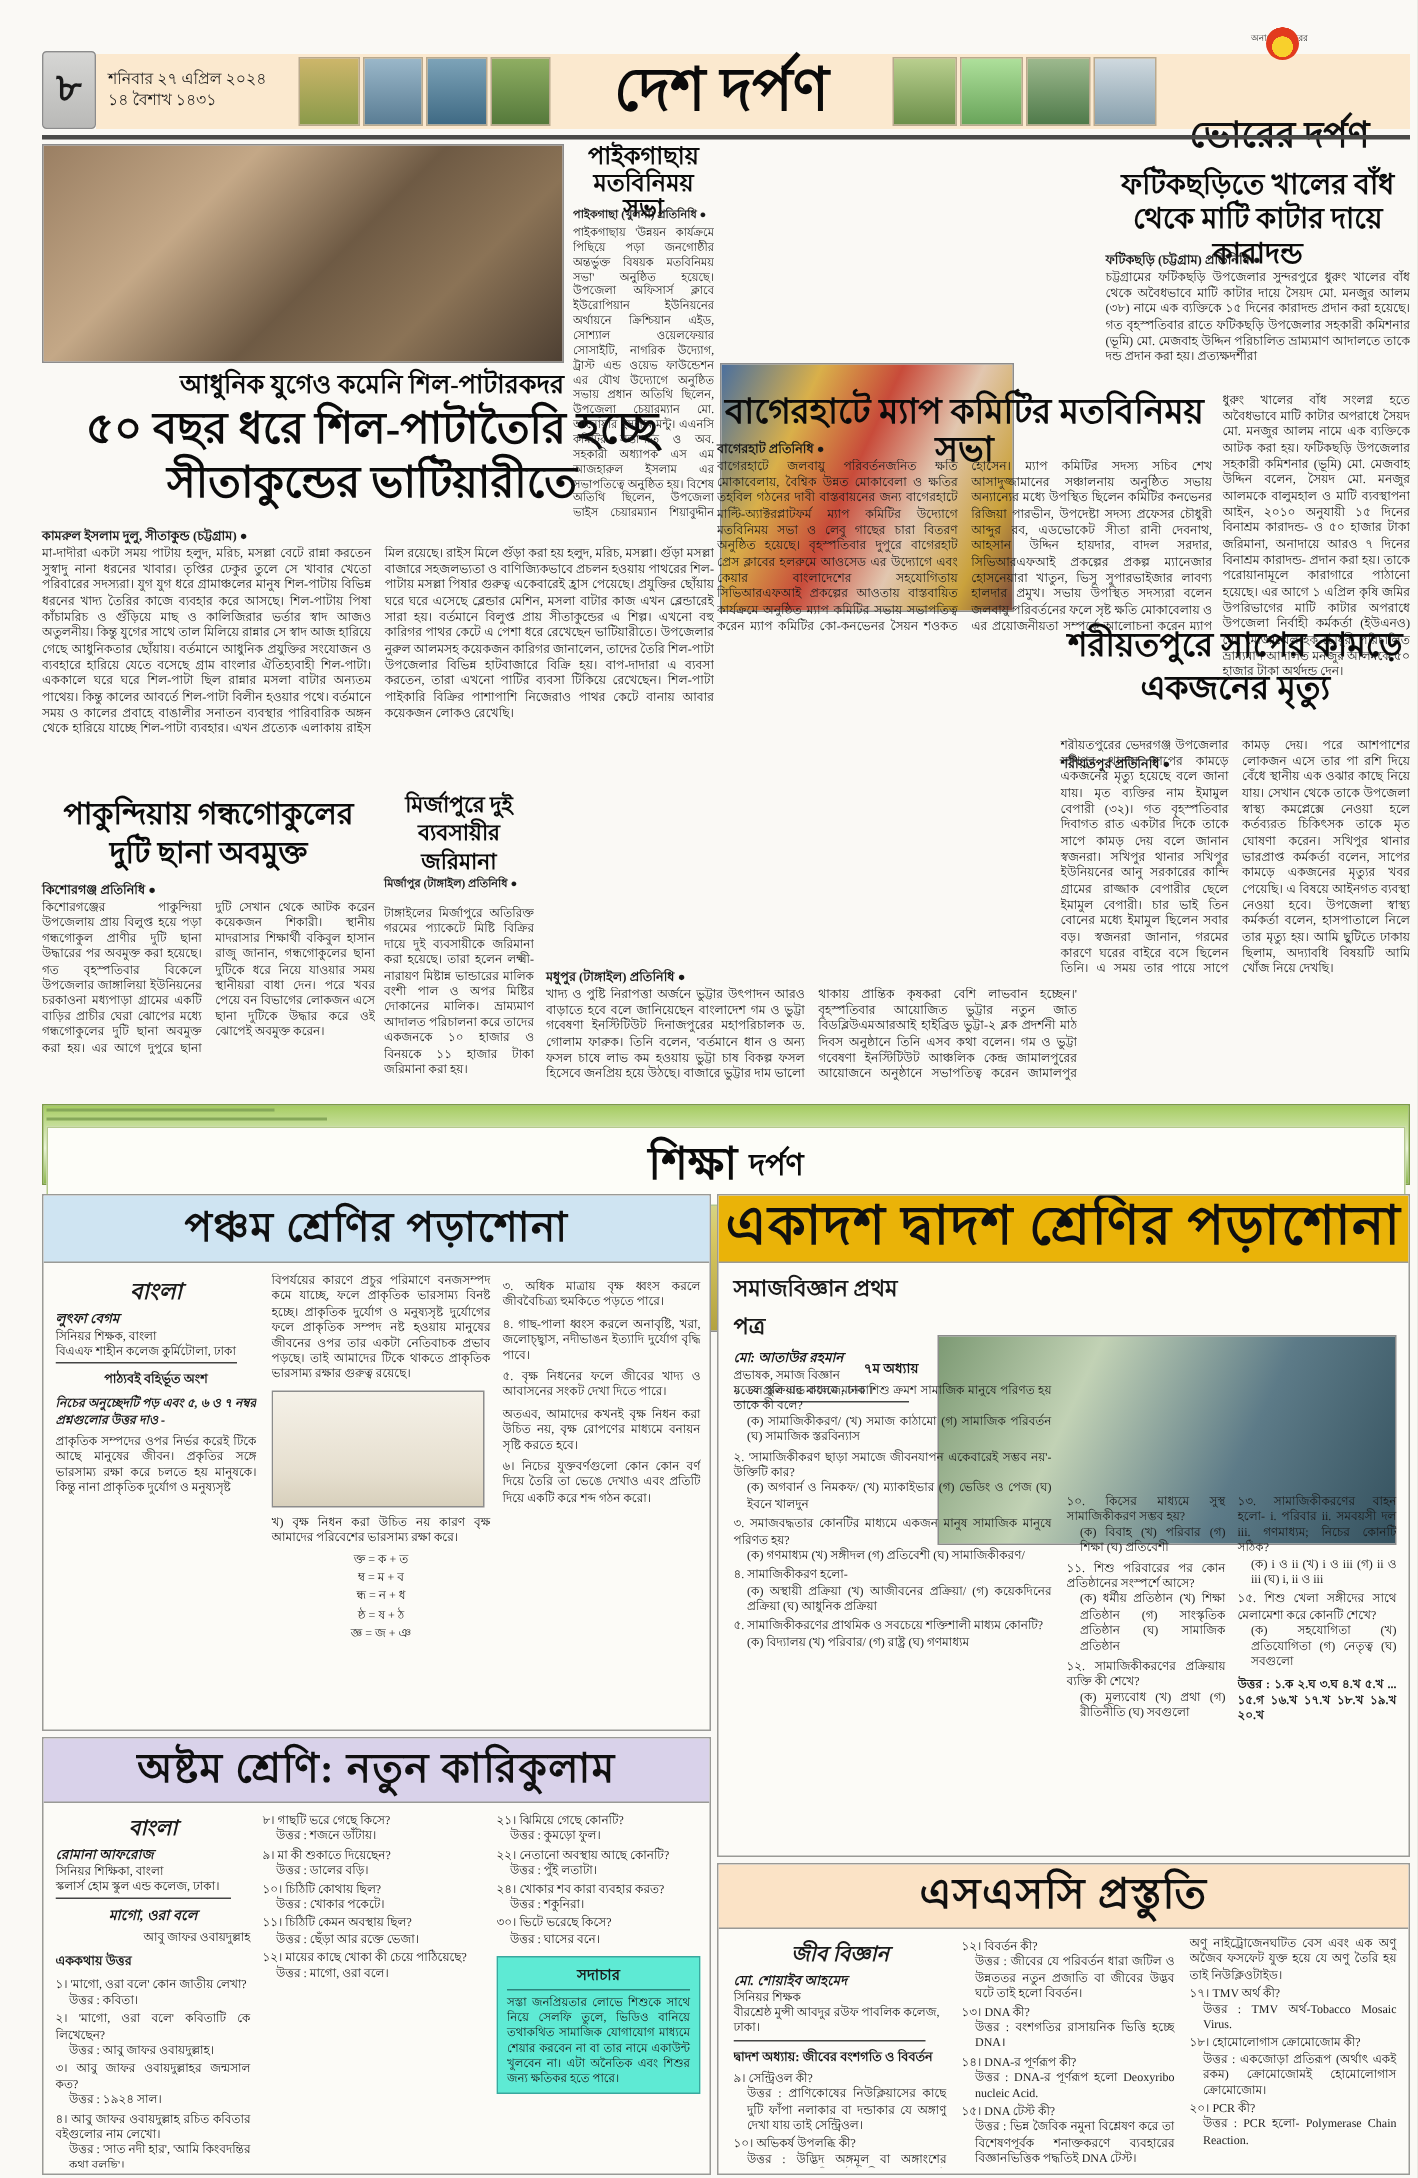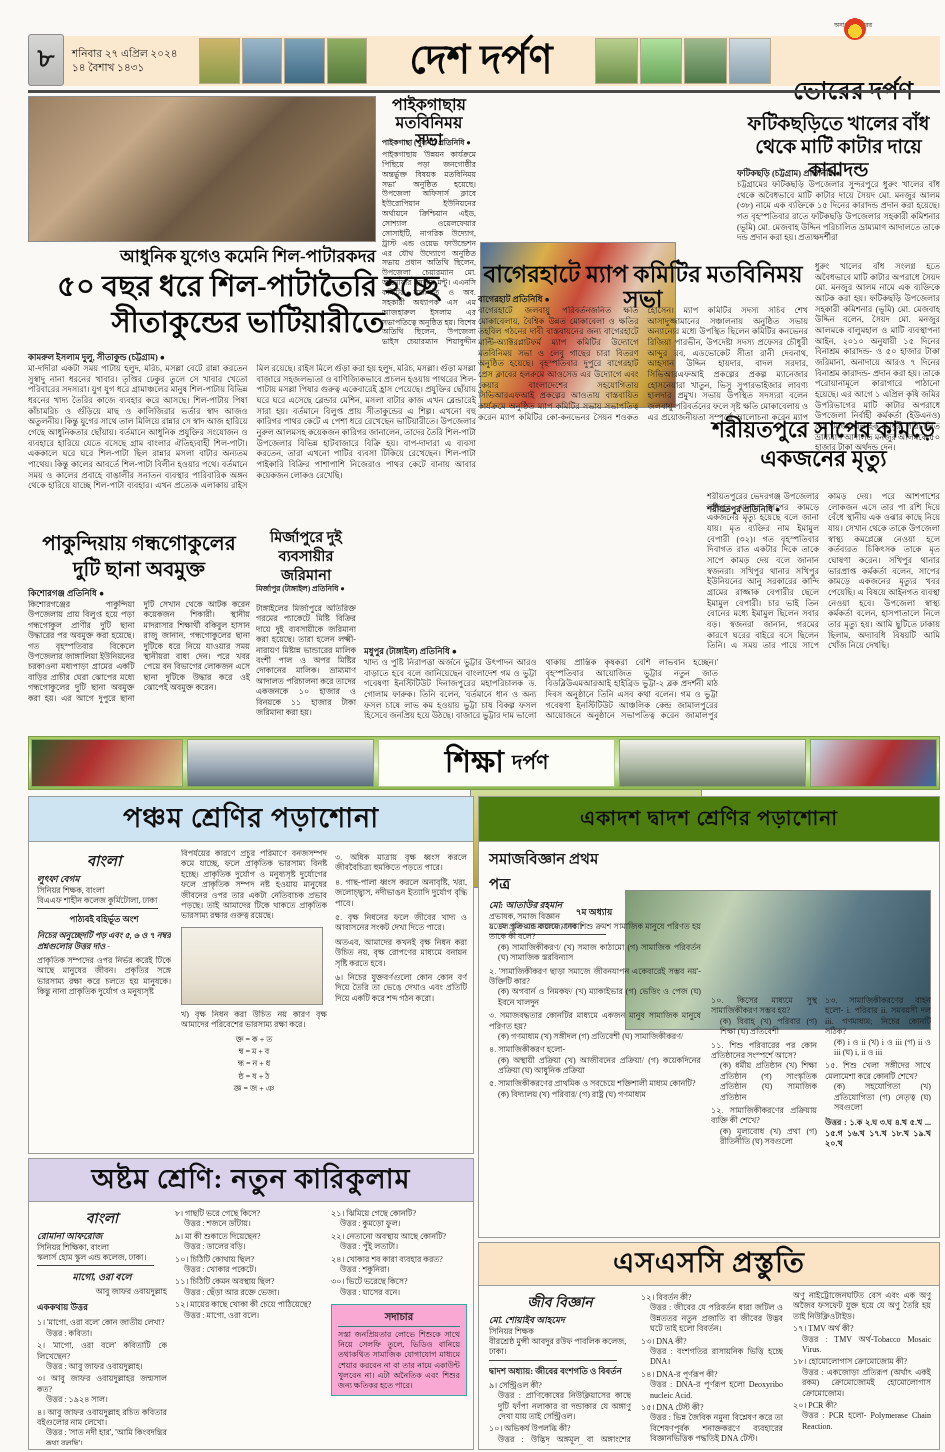--- a/index.html
+++ b/index.html
@@ -38,21 +38,21 @@
   .intro{font-weight:bold;font-style:italic;font-size:8.2px;line-height:1.3;}
   .banner{background:linear-gradient(#a6cc62,#e9f3d6 55%,#8db94e);display:flex;align-items:stretch;border:1px solid #7d9b4a;box-sizing:border-box;}
   .banner .bt{flex:0 0 auto;margin:2px;border:1px solid #86a85a;}
   .banner-title{flex:1;display:flex;align-items:center;justify-content:center;background:#fdfdf8;
                 margin:2px;border:1px solid #b5c98e;font-weight:bold;font-size:30px;color:#0b0b0b;}
   .banner-title .lite{font-size:20px;margin-left:8px;}
   .sun{position:absolute;width:22px;height:22px;border-radius:50%;
        background:radial-gradient(circle at 50% 60%,#f8d02c 0 40%,#e23a1e 41% 75%,transparent 76%);}
   .logo-text{font-weight:bold;font-size:24px;line-height:1;color:#111;margin-top:48px;}
   .logo-tag{font-size:6px;color:#333;}
-  .sadachar{background:#f9a8d4;border:1px solid #3aa89e;box-sizing:border-box;padding:4px 6px;}
+  .sadachar{background:#5eead4;border:1px solid #3aa89e;box-sizing:border-box;padding:4px 6px;}
   .sadachar .st{font-weight:bold;text-align:center;font-size:10px;border-bottom:1px solid #2c857d;margin-bottom:3px;}
   .sadachar .sx{font-size:7.8px;line-height:1.3;text-align:justify;}
   .field-banner{position:absolute;left:8%;top:38%;width:70%;background:rgba(255,255,255,.92);
                 border:1px solid #2e7d32;color:#1b5e20;font-weight:bold;font-size:11px;text-align:center;padding:3px 2px;}
   .pagenum{background:linear-gradient(#d6d6d4,#b9b9b7);border:1px solid #8c8c8c;border-radius:3px;
            display:flex;align-items:center;justify-content:center;font-weight:bold;font-size:26px;}
 </style>
 </head>
 <body>
 
@@ -127,21 +127,21 @@
 
   <div class="abs headline" style="left:256px;top:528px;width:100px;font-size:14.5px;line-height:1.3;"><span>মির্জাপুরে দুই ব্যবসায়ীর জরিমানা</span></div>
   <div class="abs byline" style="left:256px;top:584px;width:100px;font-size:7.5px;"><span>মির্জাপুর (টাঙ্গাইল) প্রতিনিধি ●</span></div>
   <div class="abs body-text" style="left:256px;top:604px;width:100px;height:124px;font-size:8px;"><span>টাঙ্গাইলের মির্জাপুরে অতিরিক্ত গরমের প্যাকেটে মিষ্টি বিক্রির দায়ে দুই ব্যবসায়ীকে জরিমানা করা হয়েছে। তারা হলেন লক্ষ্মী-নারায়ণ মিষ্টান্ন ভান্ডারের মালিক বংশী পাল ও অপর মিষ্টির দোকানের মালিক। ভ্রাম্যমাণ আদালত পরিচালনা করে তাদের একজনকে ১০ হাজার ও বিনয়কে ১১ হাজার টাকা জরিমানা করা হয়।</span></div>
 
   <div class="abs photo ph-people" style="left:362px;top:488px;width:110px;height:86px;"></div>
 
   <div class="abs byline" style="left:364px;top:646px;width:200px;"><span>মধুপুর (টাঙ্গাইল) প্রতিনিধি ●</span></div>
   <div class="abs body-text cols2" style="left:364px;top:658px;width:354px;height:70px;"><span>খাদ্য ও পুষ্টি নিরাপত্তা অর্জনে ভুট্টার উৎপাদন আরও বাড়াতে হবে বলে জানিয়েছেন বাংলাদেশ গম ও ভুট্টা গবেষণা ইনস্টিটিউট দিনাজপুরের মহাপরিচালক ড. গোলাম ফারুক। তিনি বলেন, 'বর্তমানে ধান ও অন্য ফসল চাষে লাভ কম হওয়ায় ভুট্টা চাষ বিকল্প ফসল হিসেবে জনপ্রিয় হয়ে উঠছে। বাজারে ভুট্টার দাম ভালো থাকায় প্রান্তিক কৃষকরা বেশি লাভবান হচ্ছেন।' বৃহস্পতিবার আয়োজিত ভুট্টার নতুন জাত বিডব্লিউএমআরআই হাইব্রিড ভুট্টা-২ ব্লক প্রদর্শনী মাঠ দিবস অনুষ্ঠানে তিনি এসব কথা বলেন। গম ও ভুট্টা গবেষণা ইনস্টিটিউট আঞ্চলিক কেন্দ্র জামালপুরের আয়োজনে অনুষ্ঠানে সভাপতিত্ব করেন জামালপুর আঞ্চলিক কেন্দ্রের পরিচালক ড. মো. আসাদুজ্জামান এবং সঞ্চালনা করে জামালপুরের প্রধান বৈজ্ঞানিক কর্মকর্তা মোহাম্মদ মোখলেছুর রহমান। মাঠ দিবসে আরও বক্তব্য দেন কৃষি সম্প্রসারণ টাঙ্গাইলের উপ-পরিচালক কবির হোসেন, উপজেলা কৃষি কর্মকর্তা মাসুদুর রহমান, মুক্তি রেজিয়া প্রমুখ।</span></div>
 
-  <div class="abs banner" style="left:28px;top:736px;width:912px;height:54px;">
+  <div class="abs banner" style="left:28px;top:736px;width:912px;height:54px;flex-direction:column;">
     <div class="bt" style="width:150px;background:linear-gradient(120deg,#2e5c2e,#b03030 40%,#d9c98e);"></div>
     <div class="bt" style="width:185px;background:linear-gradient(#e8e8e2,#9aa8b5 60%,#5e6f7d);"></div>
     <div class="banner-title">
       <span>শিক্ষা</span>
       <span class="lite">দর্পণ</span>
     </div>
     <div class="bt" style="width:185px;background:linear-gradient(#f0f0ea,#a8b5a0 60%,#6d7d66);"></div>
     <div class="bt" style="width:125px;background:linear-gradient(120deg,#c9e0ef,#b03030 55%,#3a6ea5);"></div>
   </div>
 
@@ -267,21 +267,21 @@
           </div>
         </div>
       <div class="sadachar" style="margin-top:6px;">
         <div class="st">সদাচার</div>
         <div class="sx">সস্তা জনপ্রিয়তার লোভে শিশুকে সাথে নিয়ে সেলফি তুলে, ভিডিও বানিয়ে তথাকথিত সামাজিক যোগাযোগ মাধ্যমে শেয়ার করবেন না বা তার নামে একাউন্ট খুলবেন না। এটা অনৈতিক এবং শিশুর জন্য ক্ষতিকর হতে পারে।</div>
       </div>
     </div>
   </div>
 
   <div class="abs sec-box" style="left:478px;top:796px;width:462px;height:442px;">
-    <div class="sec-band" style="height:44px;font-size:20px;background:#4d7c0f;">
+    <div class="sec-band" style="height:44px;font-size:36px;background:#eab308;">
         <span>একাদশ দ্বাদশ শ্রেণির পড়াশোনা</span>
       </div>
     <div class="abs" style="left:10px;top:50px;width:130px;">
       <div style="font-weight:bold;font-size:15px;">সমাজবিজ্ঞান প্রথম পত্র</div>
       <div class="teacher" style="margin-top:3px;">
         <div class="tn">মো: আতাউর রহমান</div>
         <div>প্রভাষক, সমাজ বিজ্ঞান</div>
         <div>মডেল স্কুল এন্ড কলেজ, ঢাকা।</div>
         <div class="tdiv"></div>
       </div>

